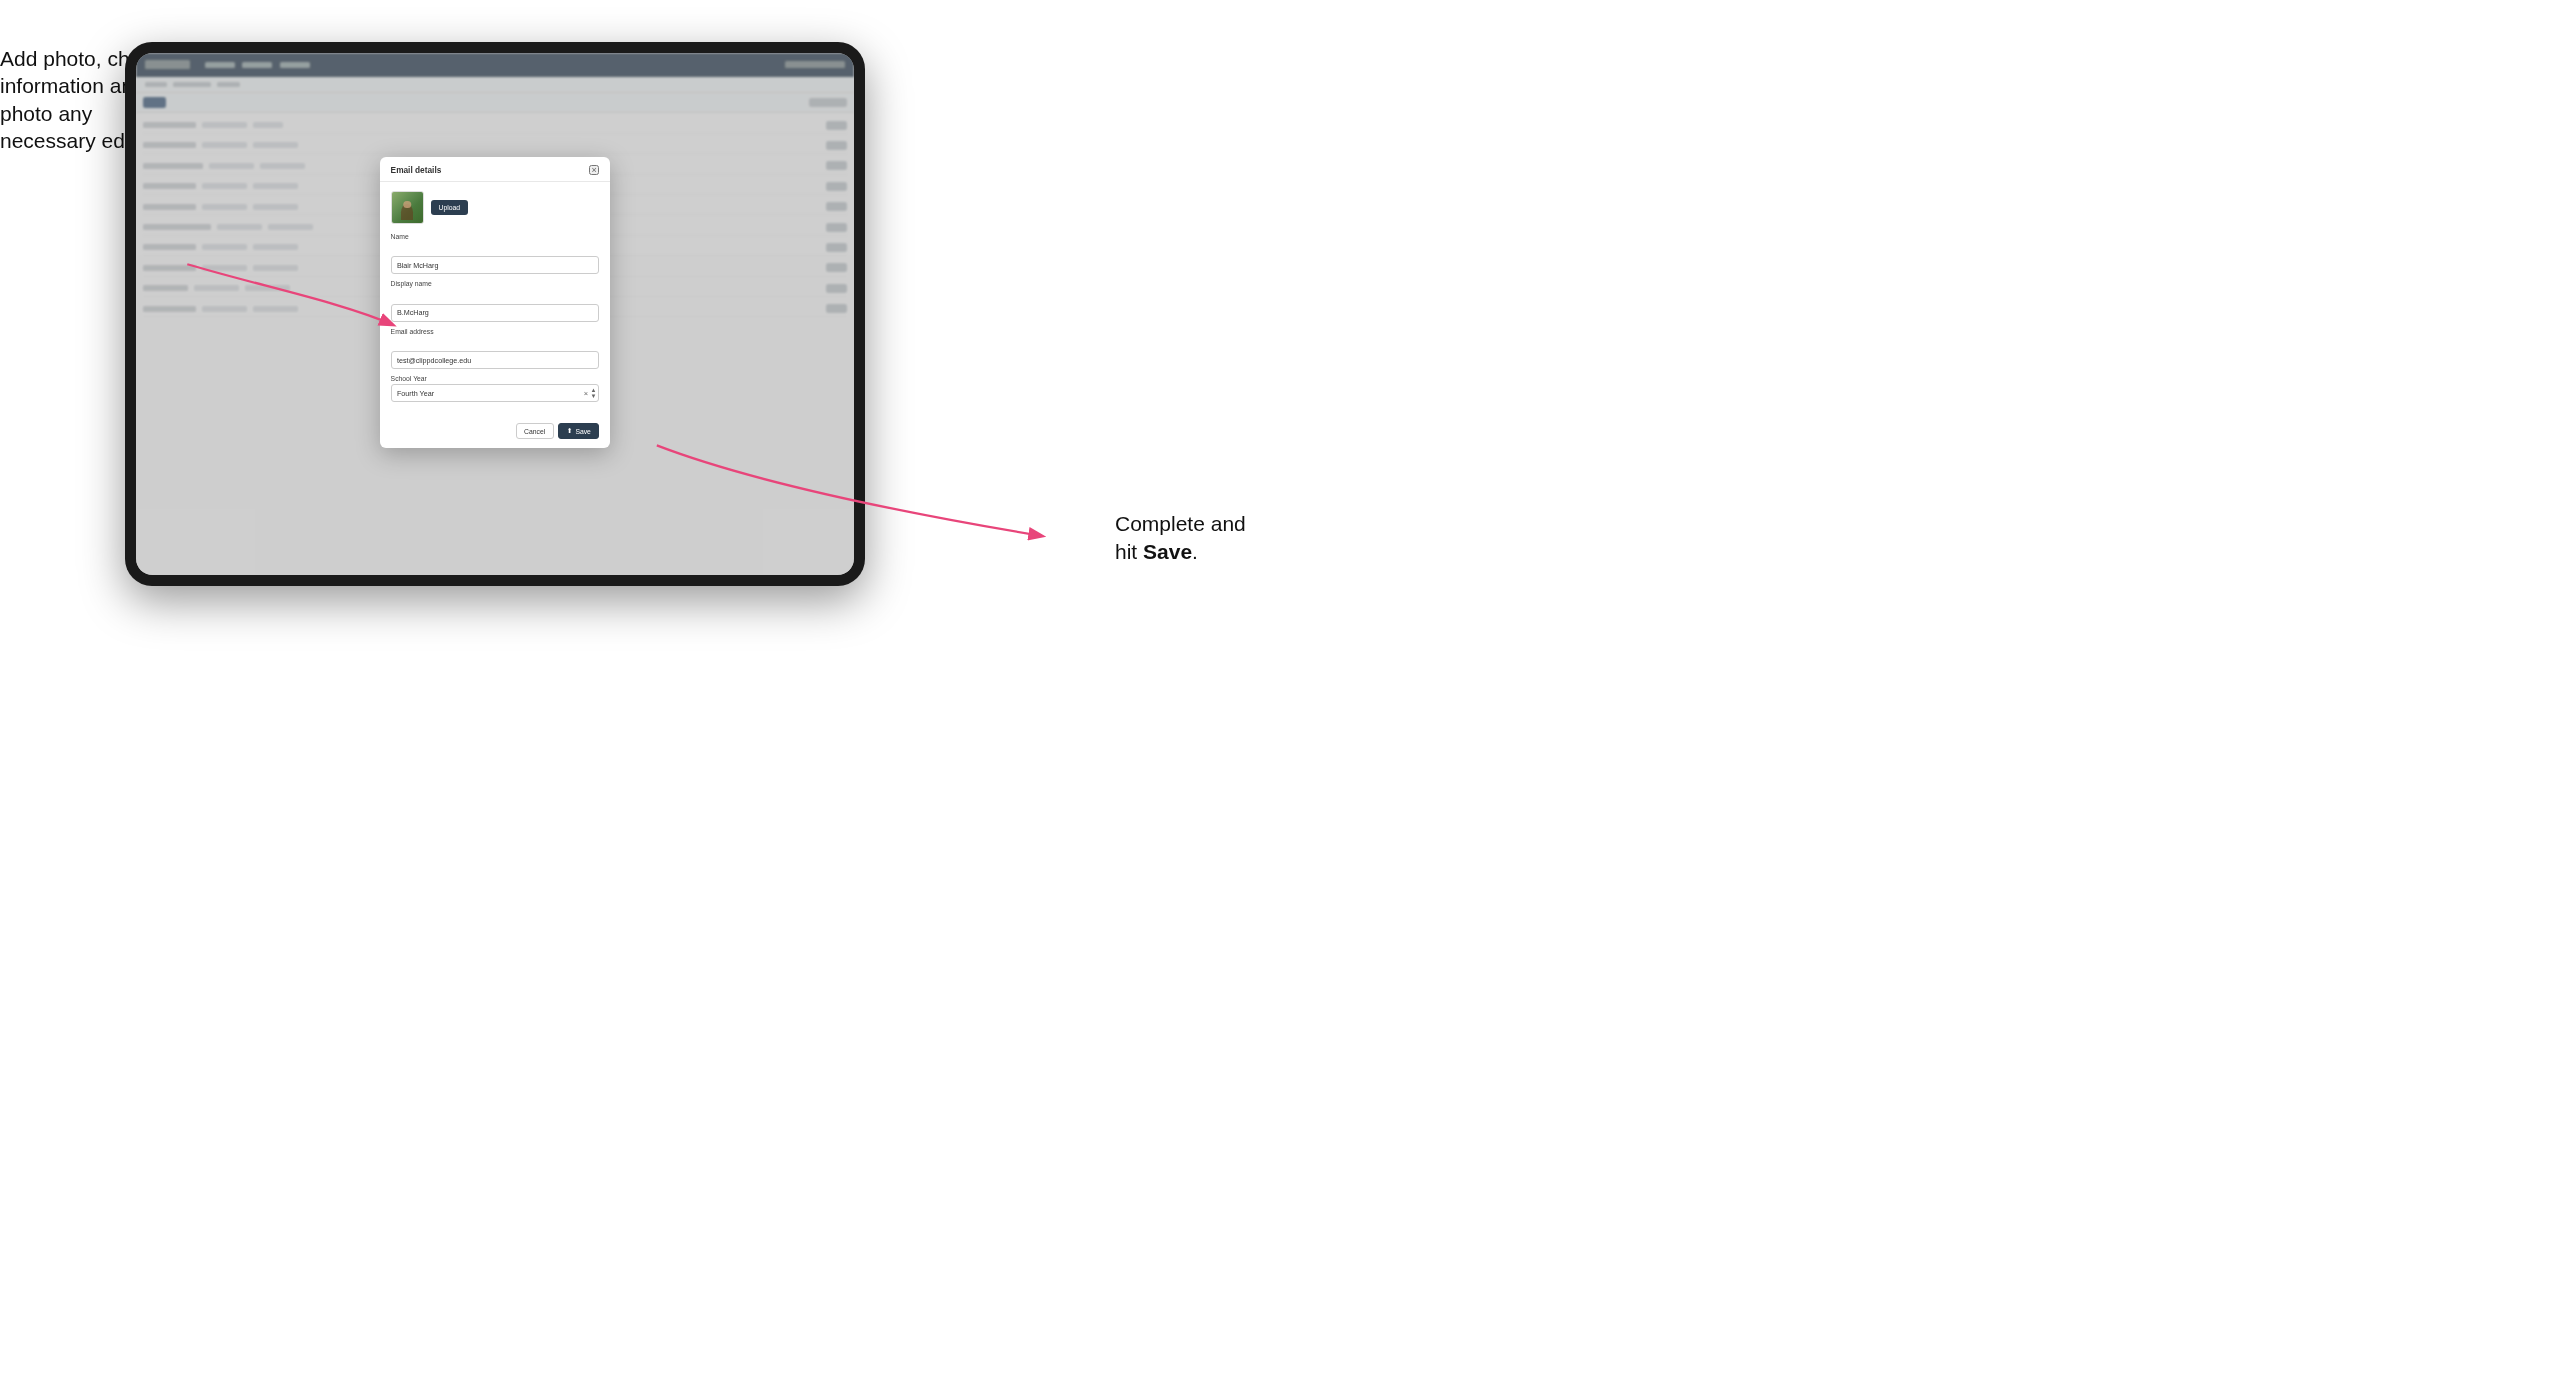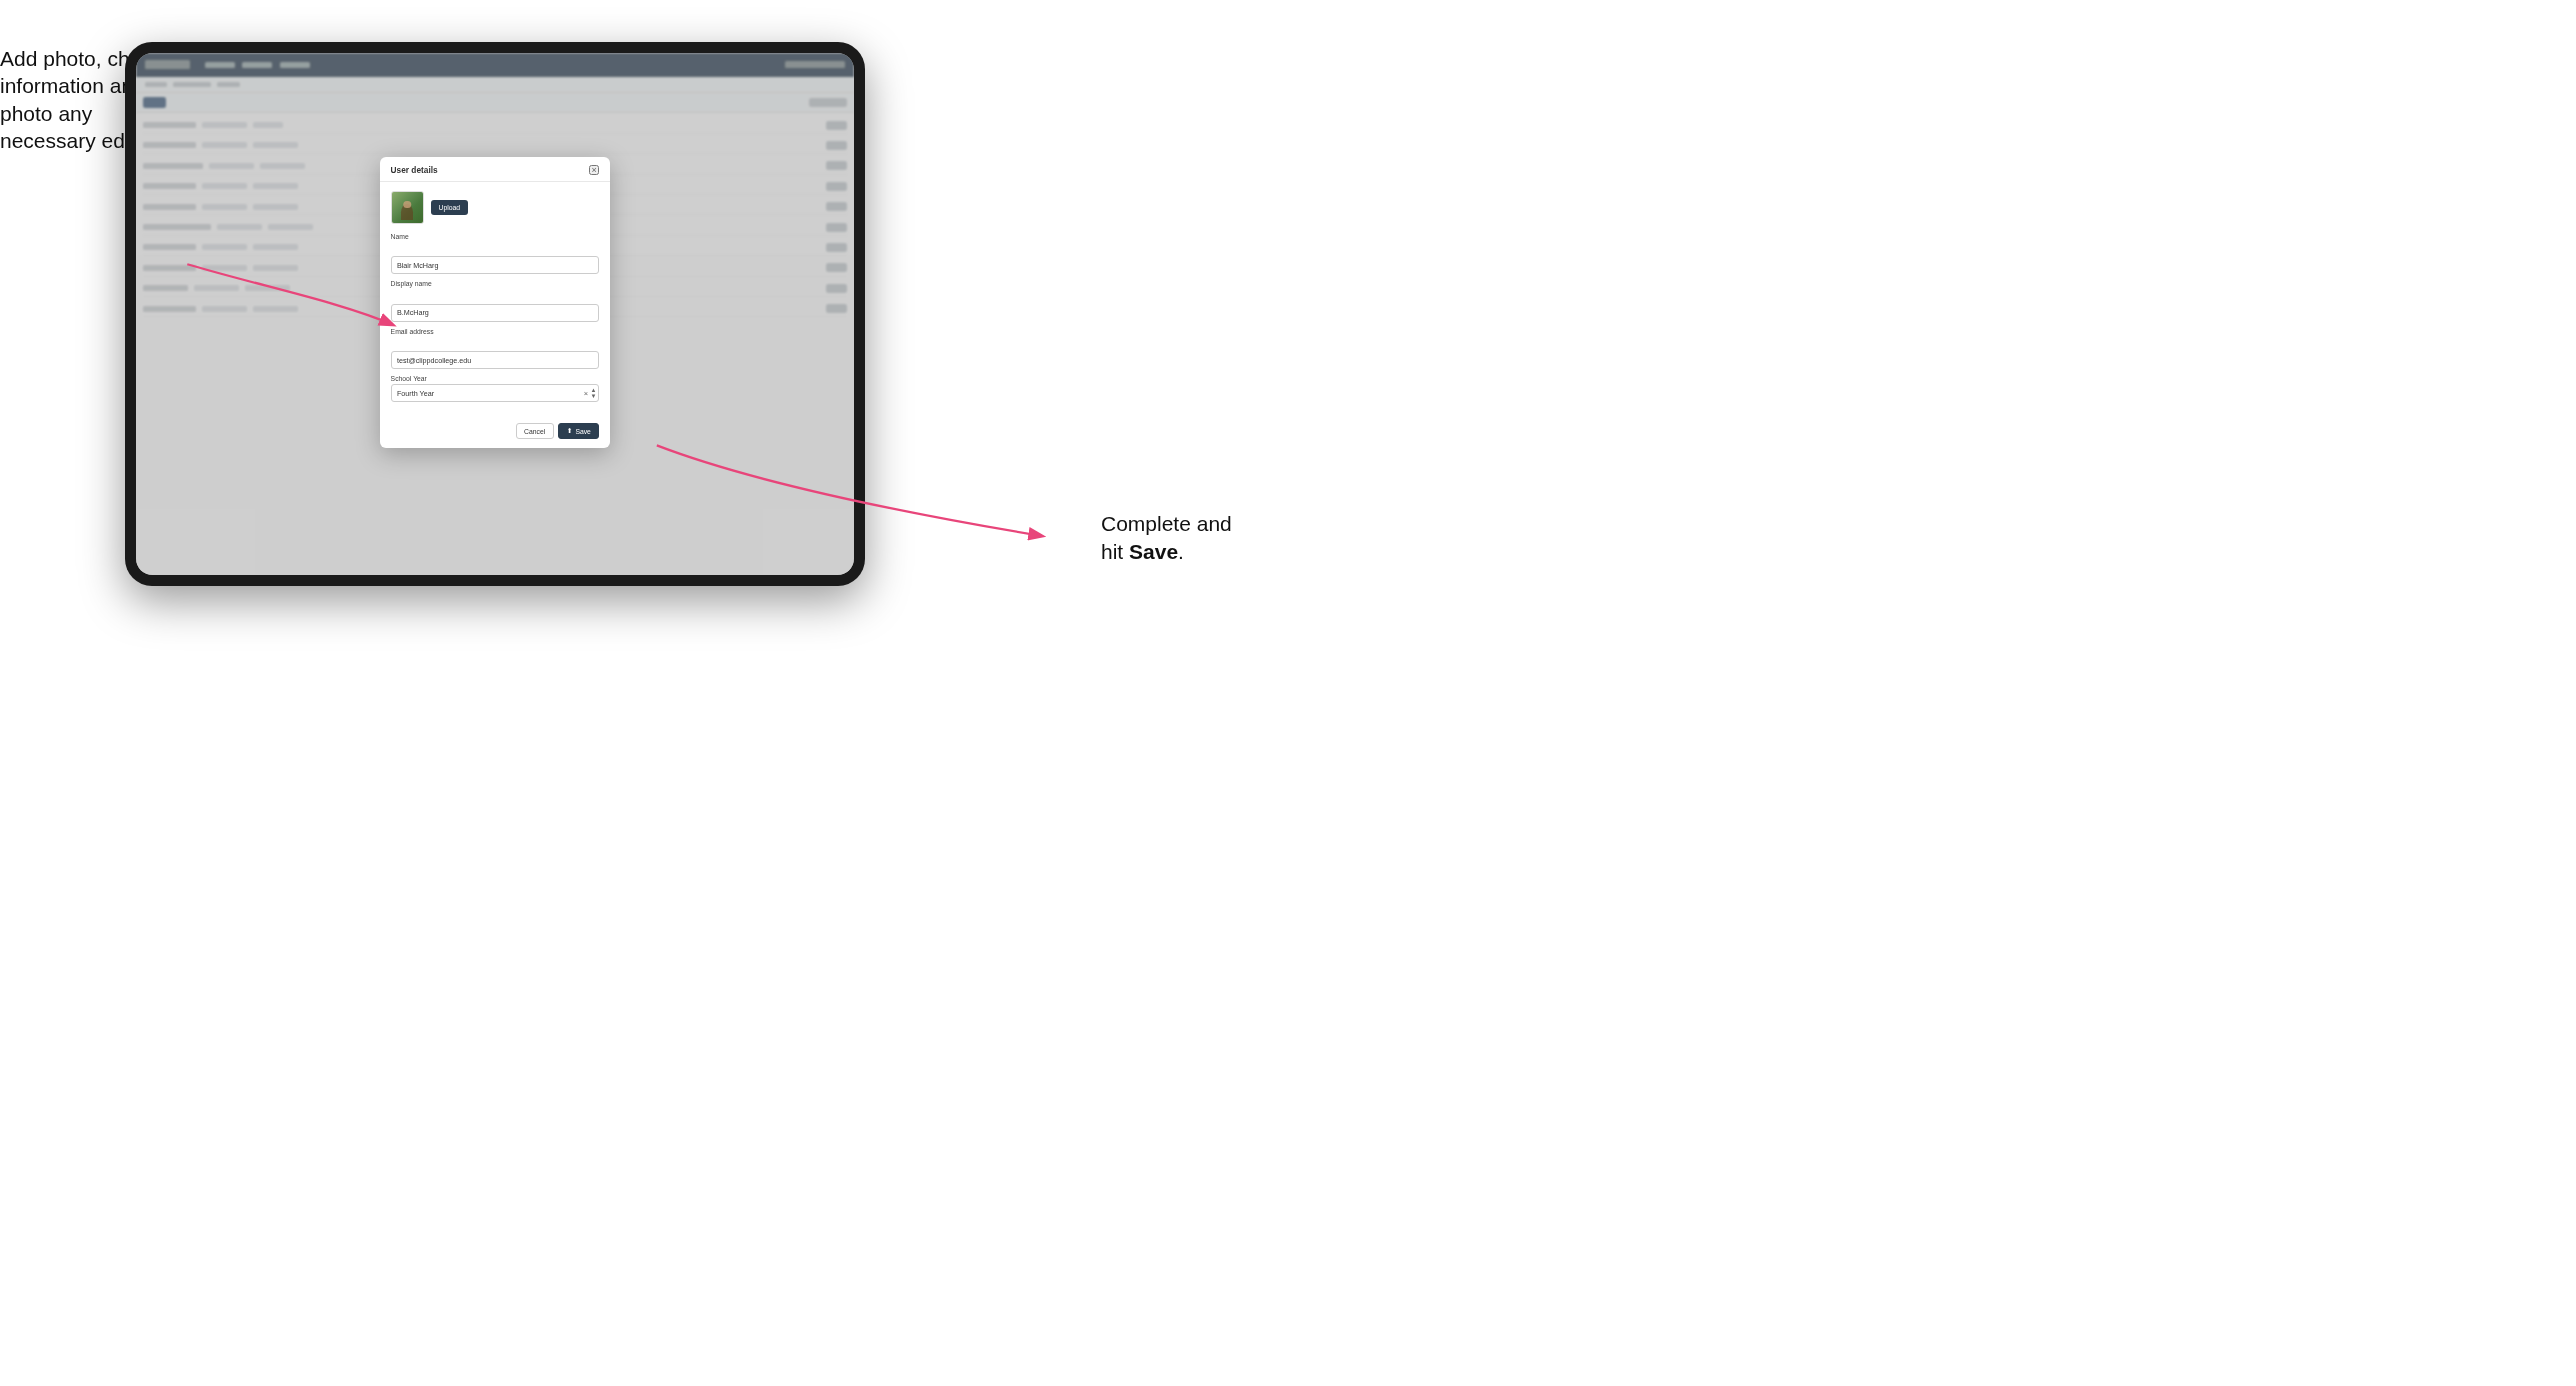--- a/index.html
+++ b/index.html
@@ -20,21 +20,21 @@
       font-size: 21px;
       line-height: 1.3;
       color: #111;
       font-weight: 400;
       width: 174px;
     }
 
     
     .annotation-right {
       position: absolute;
-      right: 21px;
+      right: 7px;
       bottom: 128px;
       font-size: 21px;
       line-height: 1.3;
       color: #111;
       font-weight: 400;
       width: 166px;
       text-align: left;
     }
     .annotation-right strong {
       font-weight: 700;
@@ -493,21 +493,21 @@
             <div class="app-row-val"></div>
             <div class="app-row-btn"></div>
           </div>
       </div>
     </div>
 
     <div class="modal-overlay">
       <div class="modal">
 
         <div class="modal-header">
-          <span class="modal-title">User details</span>
+          <span class="modal-title">Email details</span>
           <button class="modal-close">×</button>
         </div>
 
         <div class="modal-body">
 
           <div class="photo-section">
             <div class="photo-thumbnail">
               <div class="photo-thumbnail-img"></div>
             </div>
             <button class="upload-btn">Upload</button>

